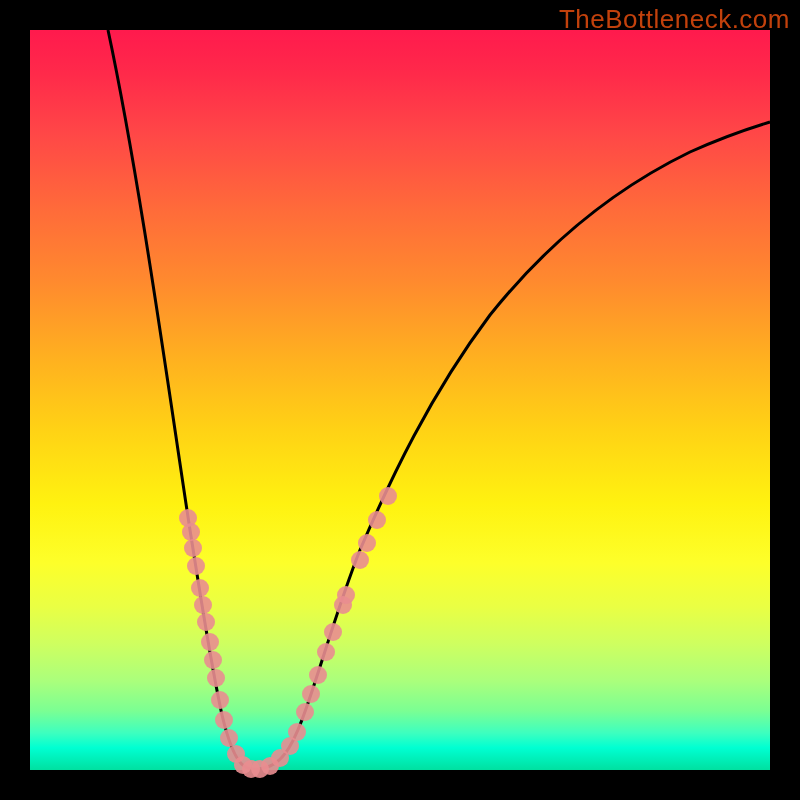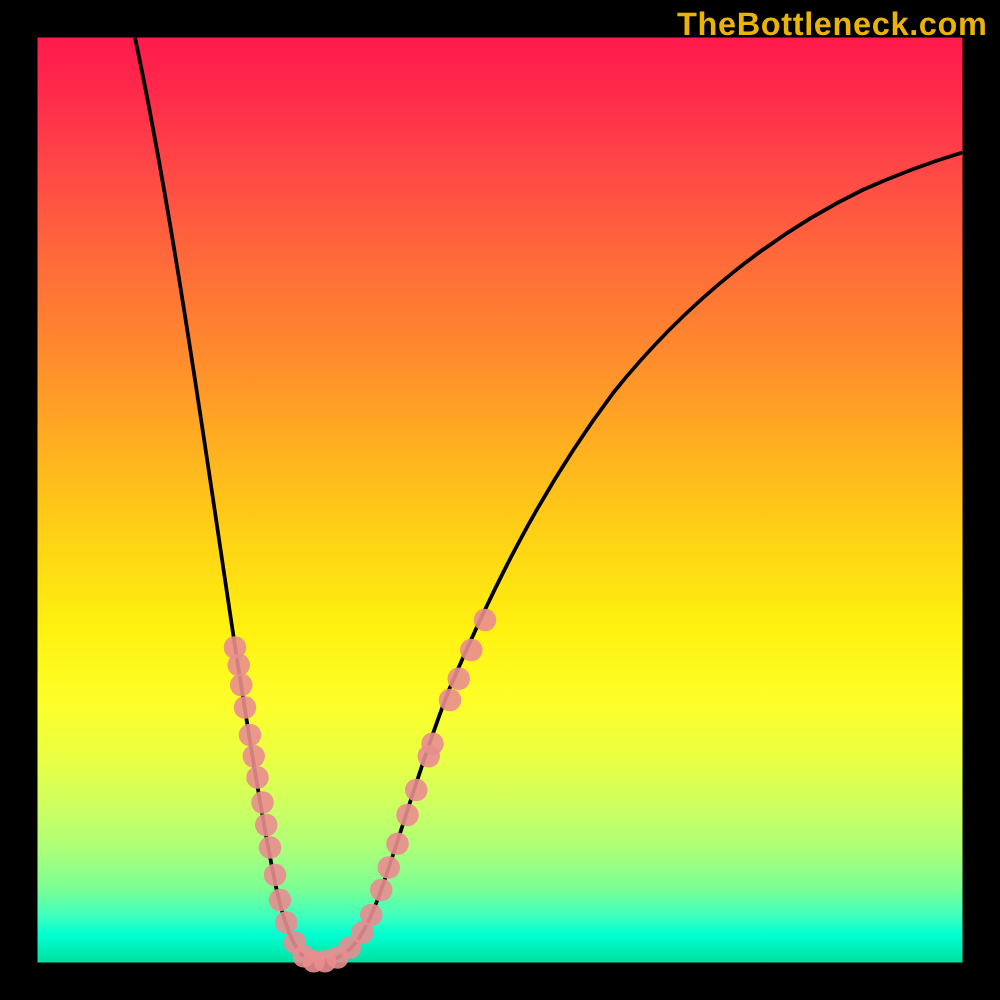--- a/index.html
+++ b/index.html
@@ -42,23 +42,23 @@
       #7bff93 92%,
       #3dffbf 95%,
       #00ffd2 97%,
       #00e0a0 100%
     );
   }
   .watermark {
     position: absolute;
     top: 4px;
     right: 10px;
-    color: #eab308;
+    color: #c2410c;
     font-size: 26px;
-    font-weight: 700;
+    font-weight: 400;
     letter-spacing: 0.5px;
     -webkit-user-select: none;
     user-select: none;
   }
   svg.curve {
     position: absolute;
     left: 0;
     top: 0;
     width: 740px;
     height: 740px;

